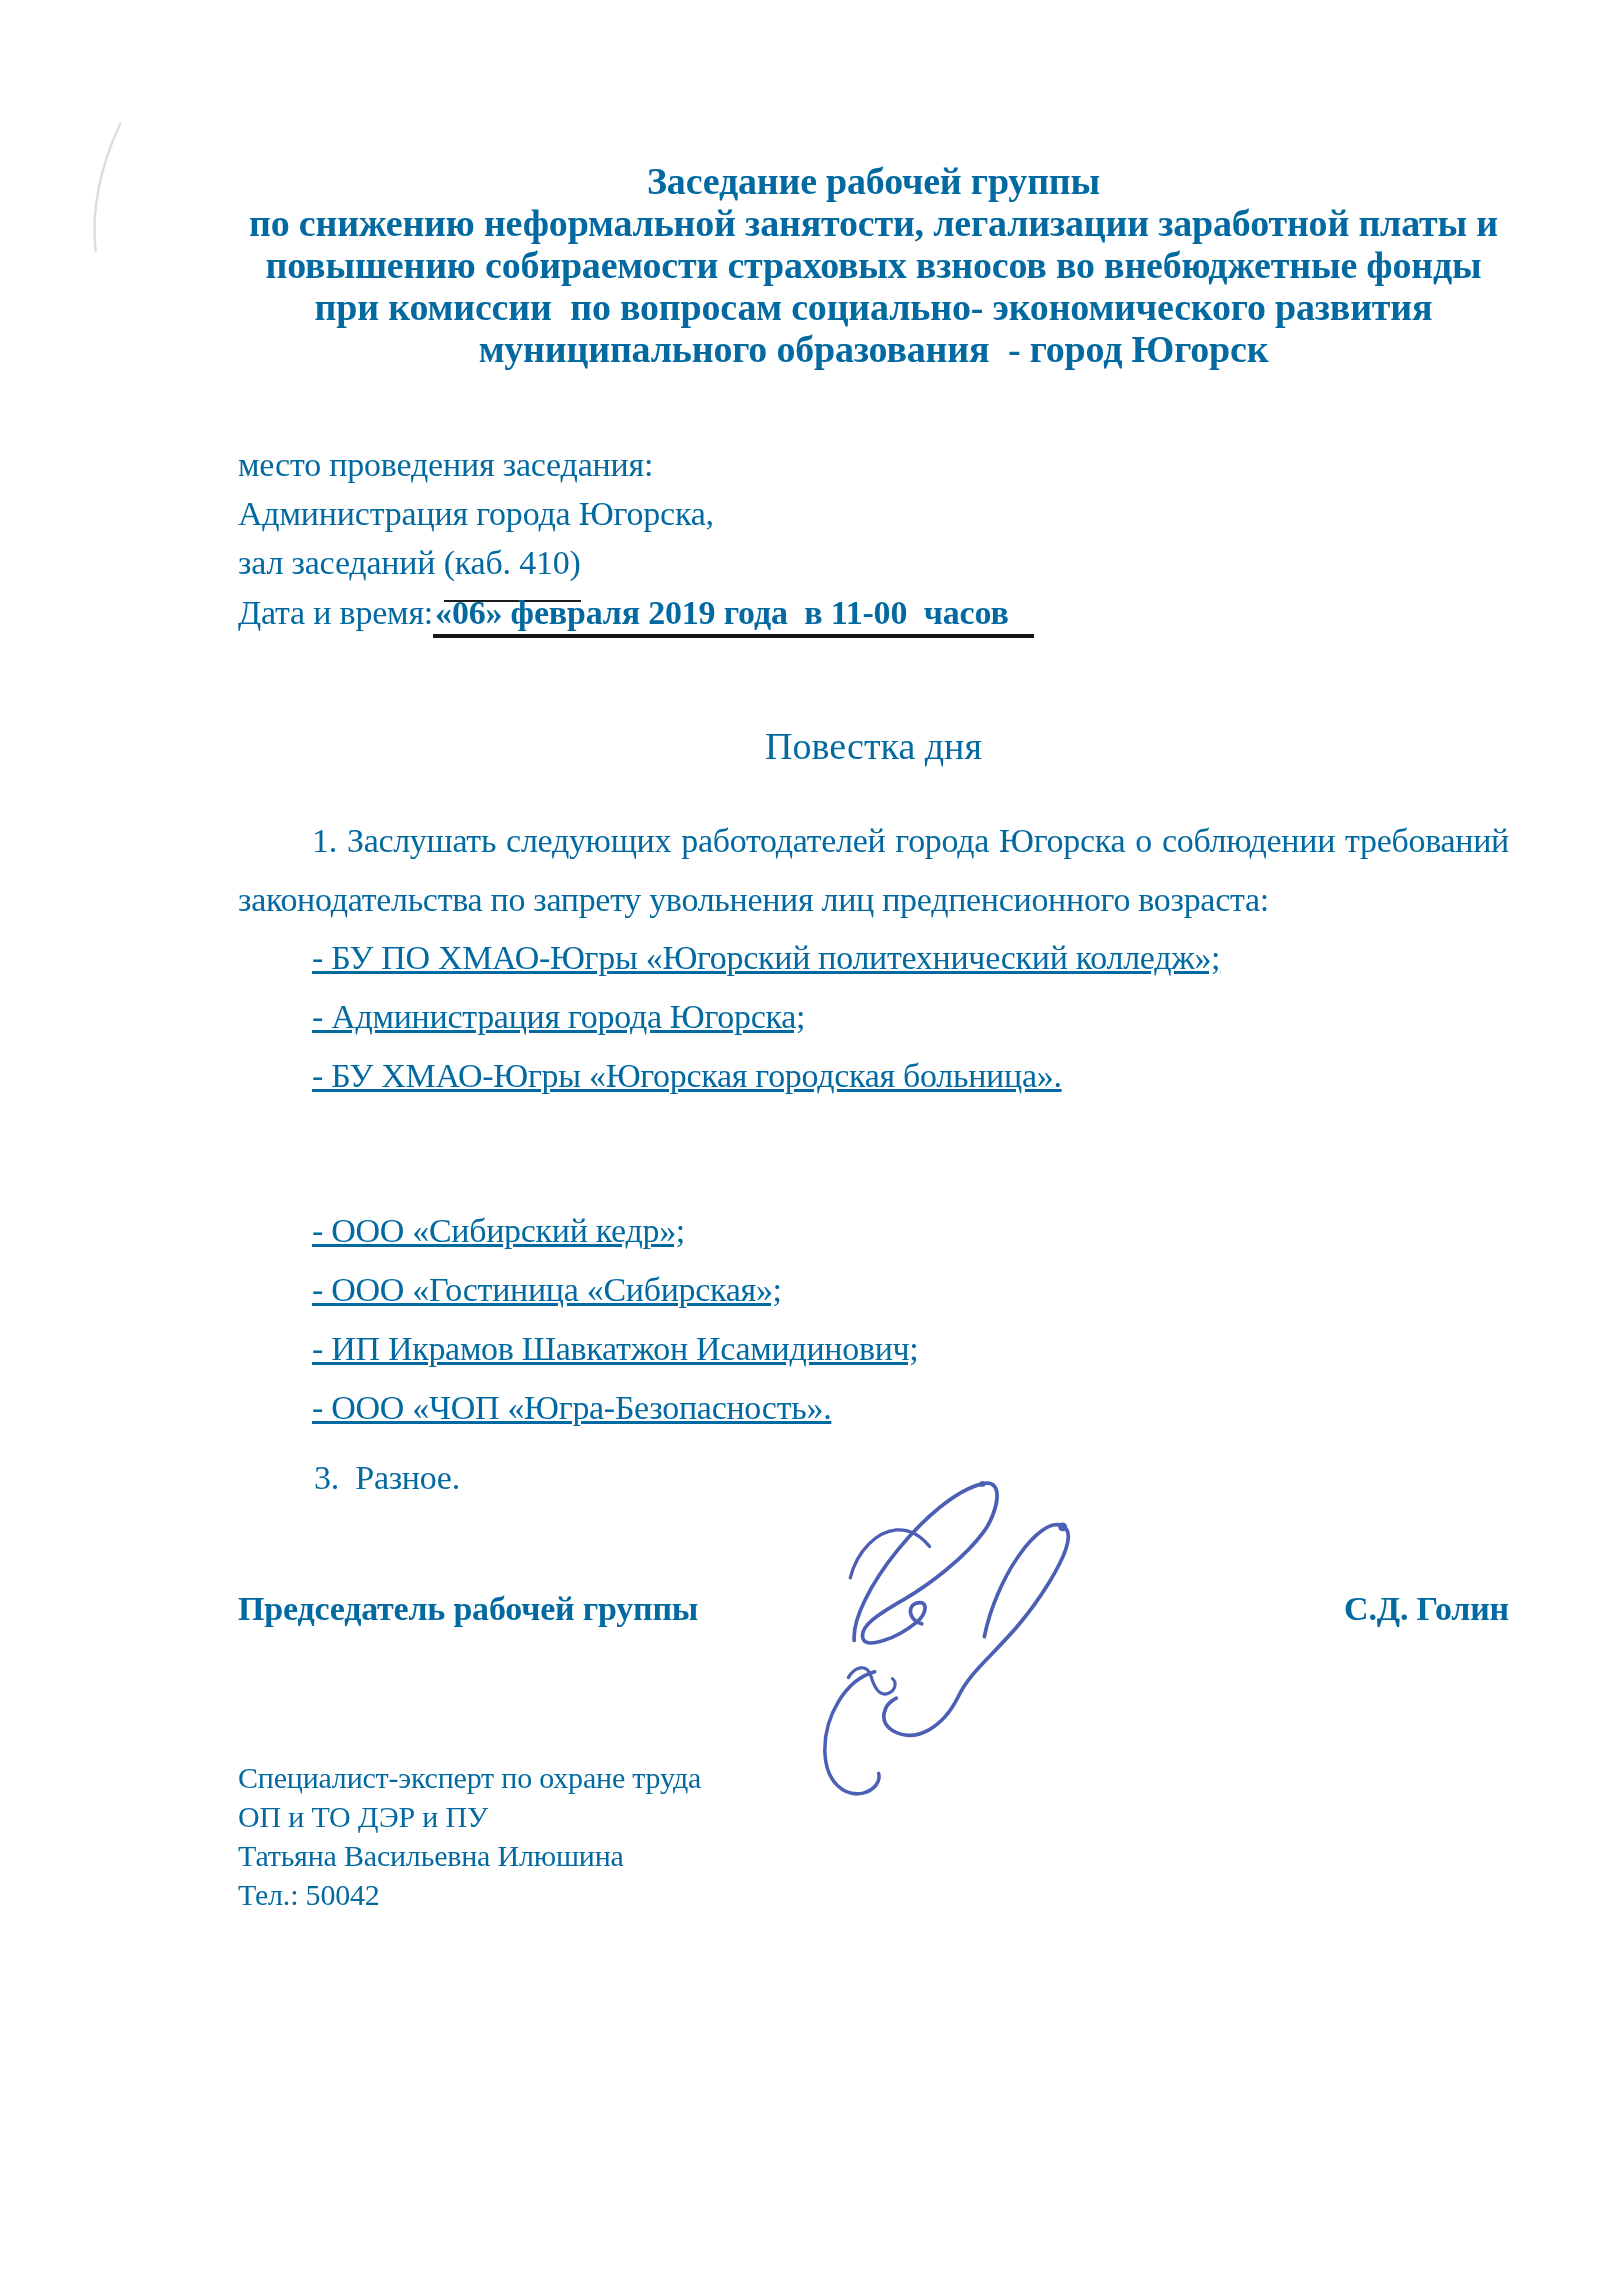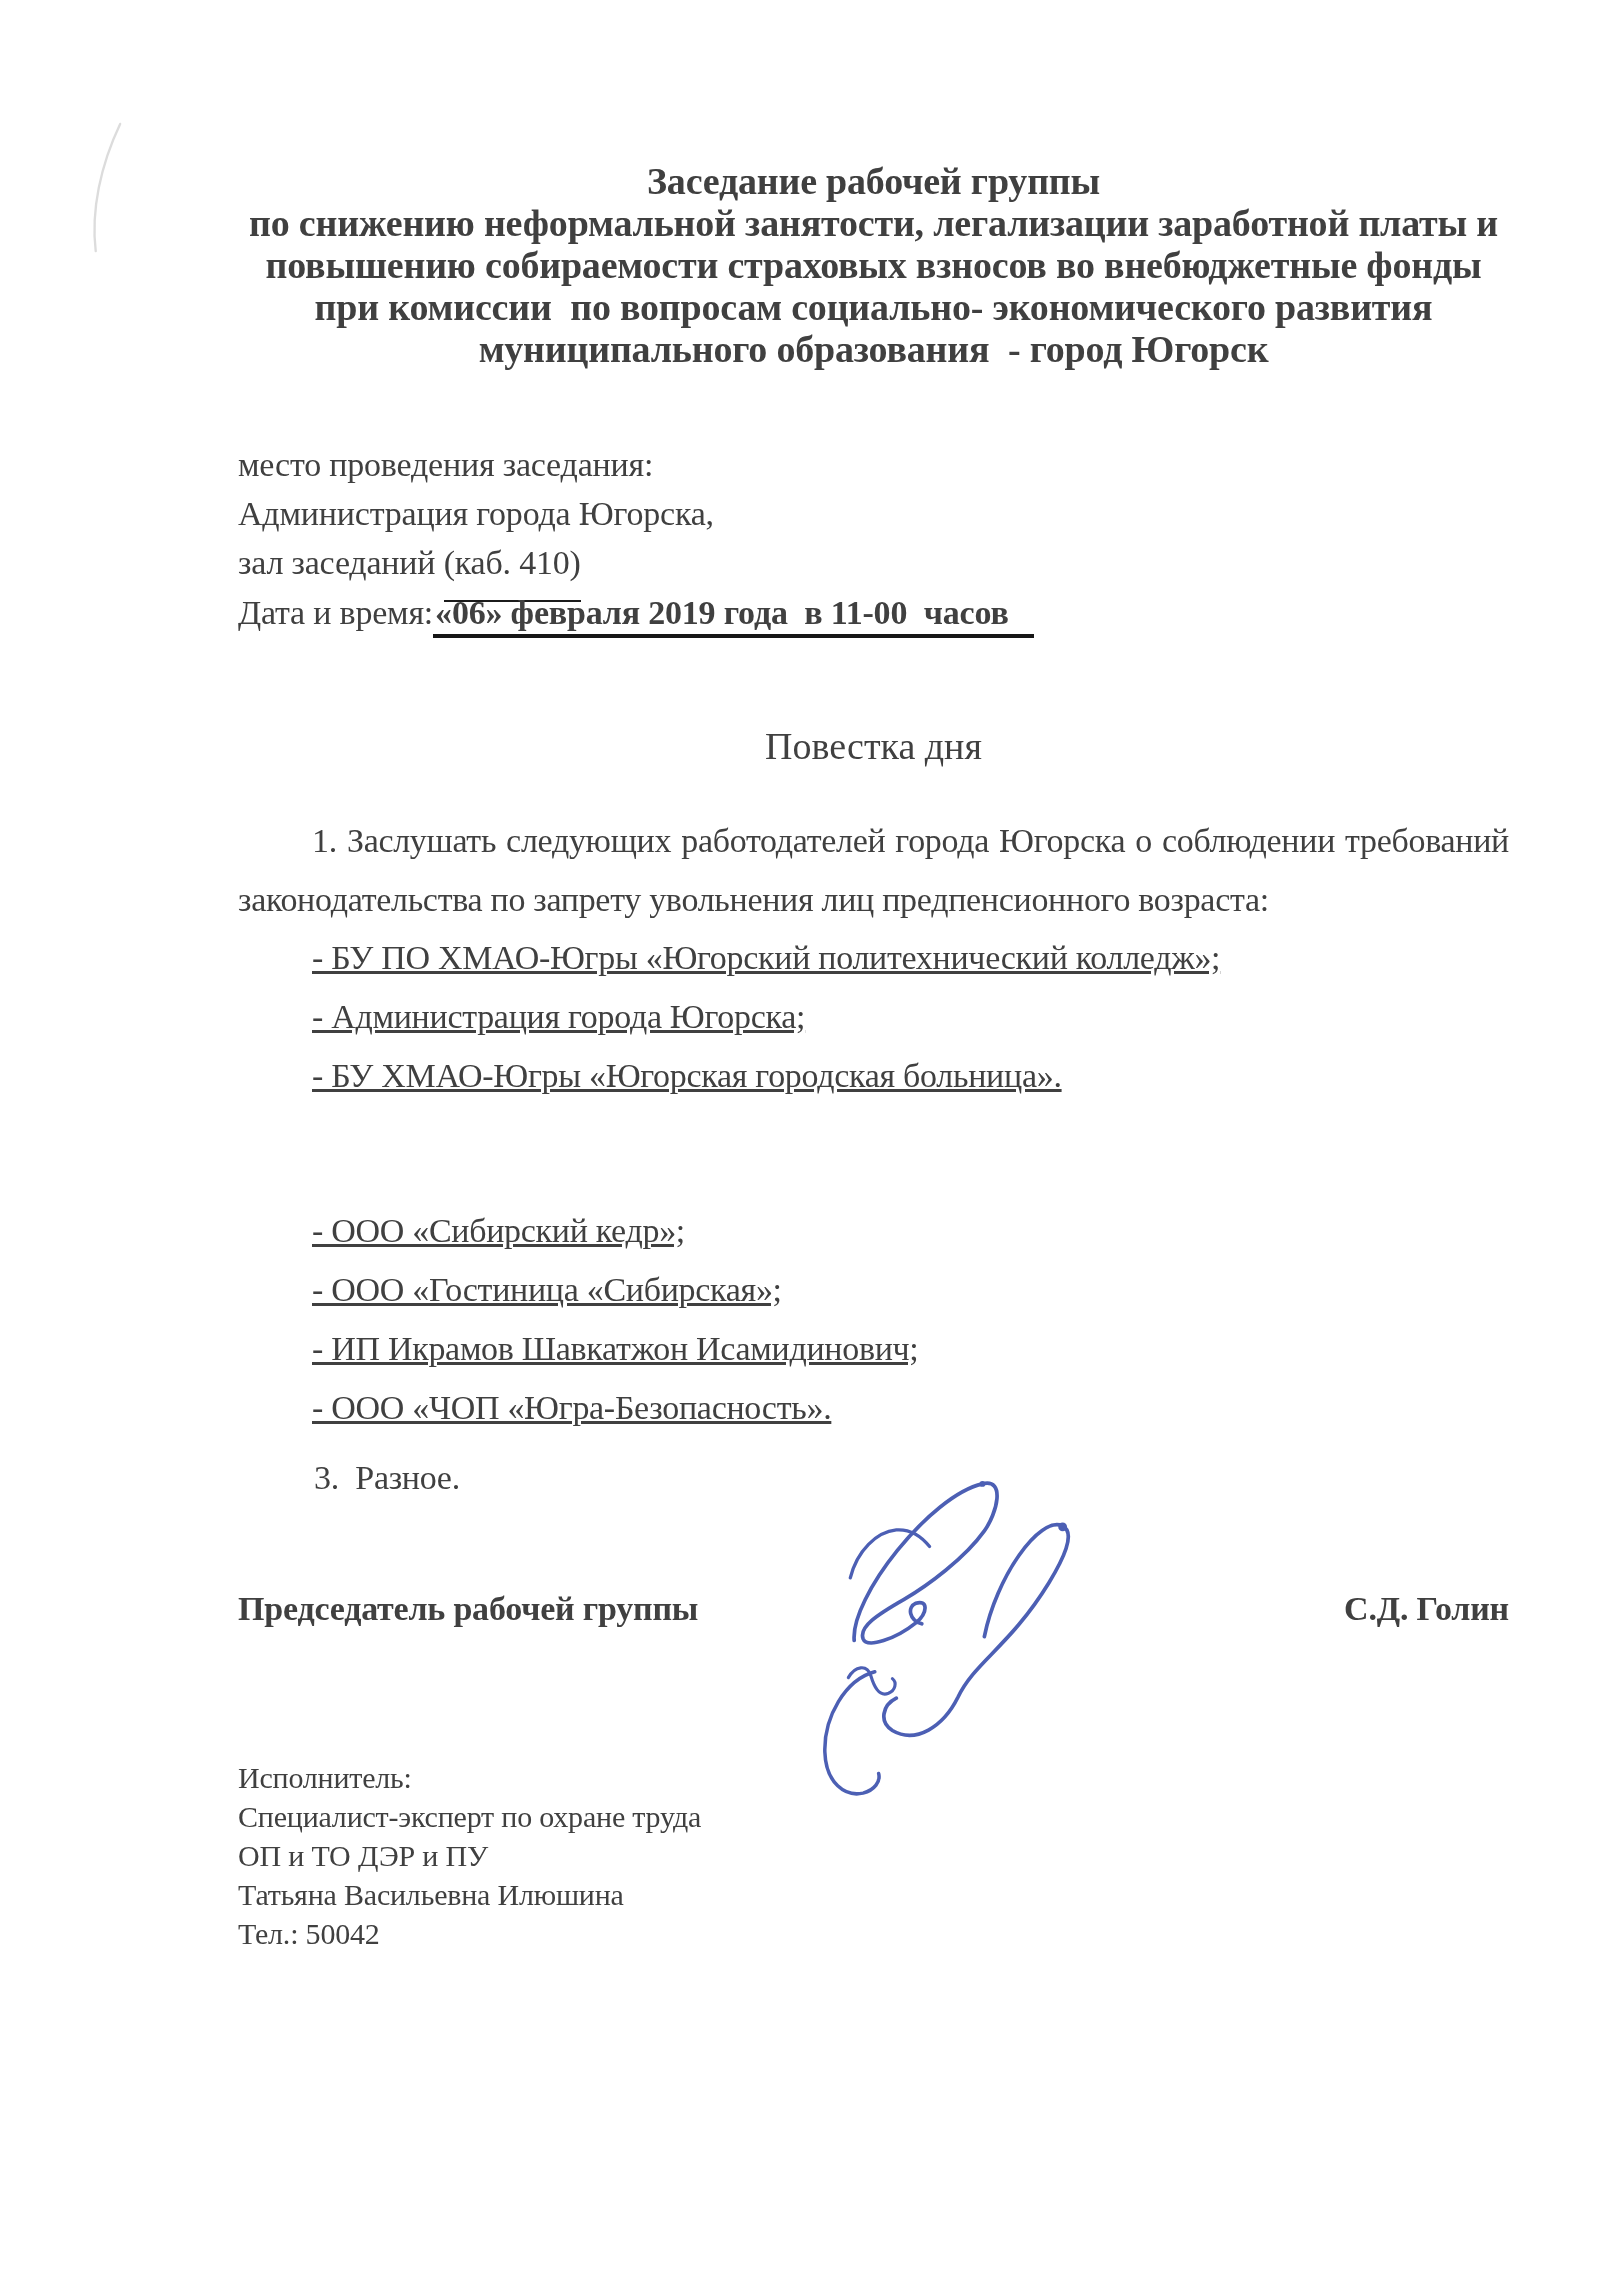--- a/index.html
+++ b/index.html
@@ -2,21 +2,21 @@
 <html><head>
 <meta charset="utf-8">
 <style>
   html,body{margin:0;padding:0;background:#e8e8e8;}
   .page{
     position:relative;
     width:1620px;height:2292px;
     background:#ffffff;
     overflow:hidden;
     font-family:"Liberation Serif","DejaVu Serif",serif;
-    color:#404040;
+    color:#0369a1;
   }
   .content-block{position:absolute;left:238px;width:1271px;}
   .pre{white-space:pre-wrap;}
 
   .doc-title{
     top:160px;
     text-align:center;
     font-weight:bold;
     font-size:38px;
     line-height:42px;
@@ -151,21 +151,20 @@
       <path d="M 58 206 C 28 214 6 252 7 288 C 8 320 28 334 46 330 C 58 327 64 318 62 310" stroke-width="3.6"></path>
 
       <path d="M 31 212 C 38 200 50 198 54 210 C 57 220 62 232 72 228 C 79 225 81 217 76 213" stroke-width="3.2"></path>
 
       <circle cx="168" cy="14" r="3" fill="#3d52ae" stroke="none"></circle>
       <circle cx="250" cy="58" r="4.5" fill="#3d52ae" stroke="none"></circle>
     </g>
   </svg>
 
   <div class="content-block executor">
-    <div>Исполнитель:</div>
     <div>Специалист-эксперт по охране труда</div>
     <div>ОП и ТО ДЭР и ПУ</div>
     <div>Татьяна Васильевна Илюшина</div>
     <div>Тел.: 50042</div>
   </div>
 
 </div>
 
 
 </body></html>

